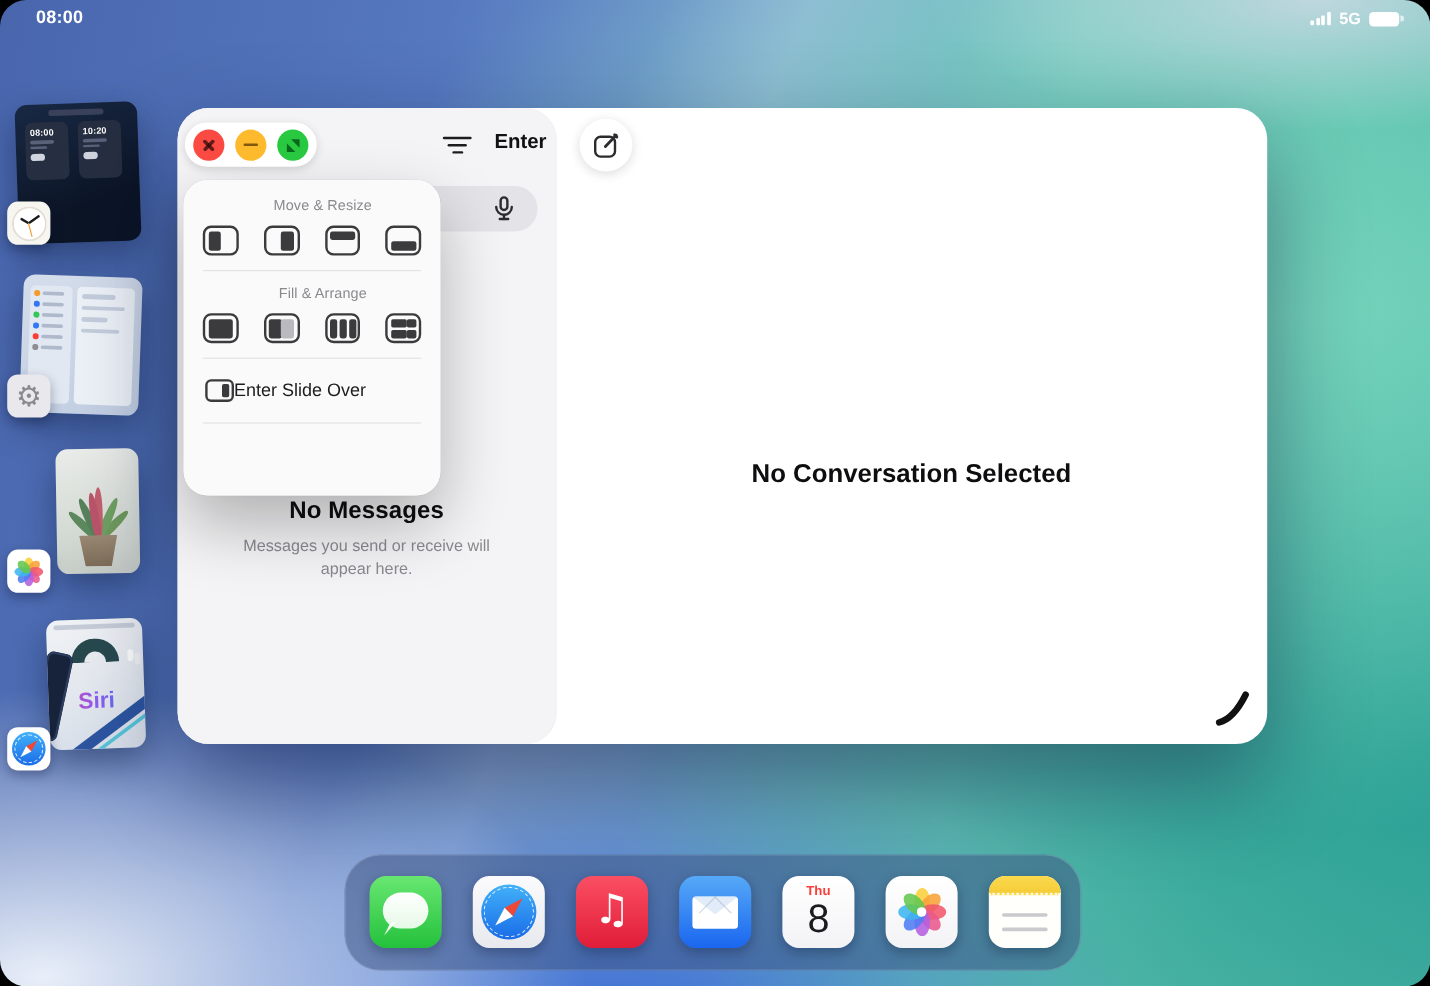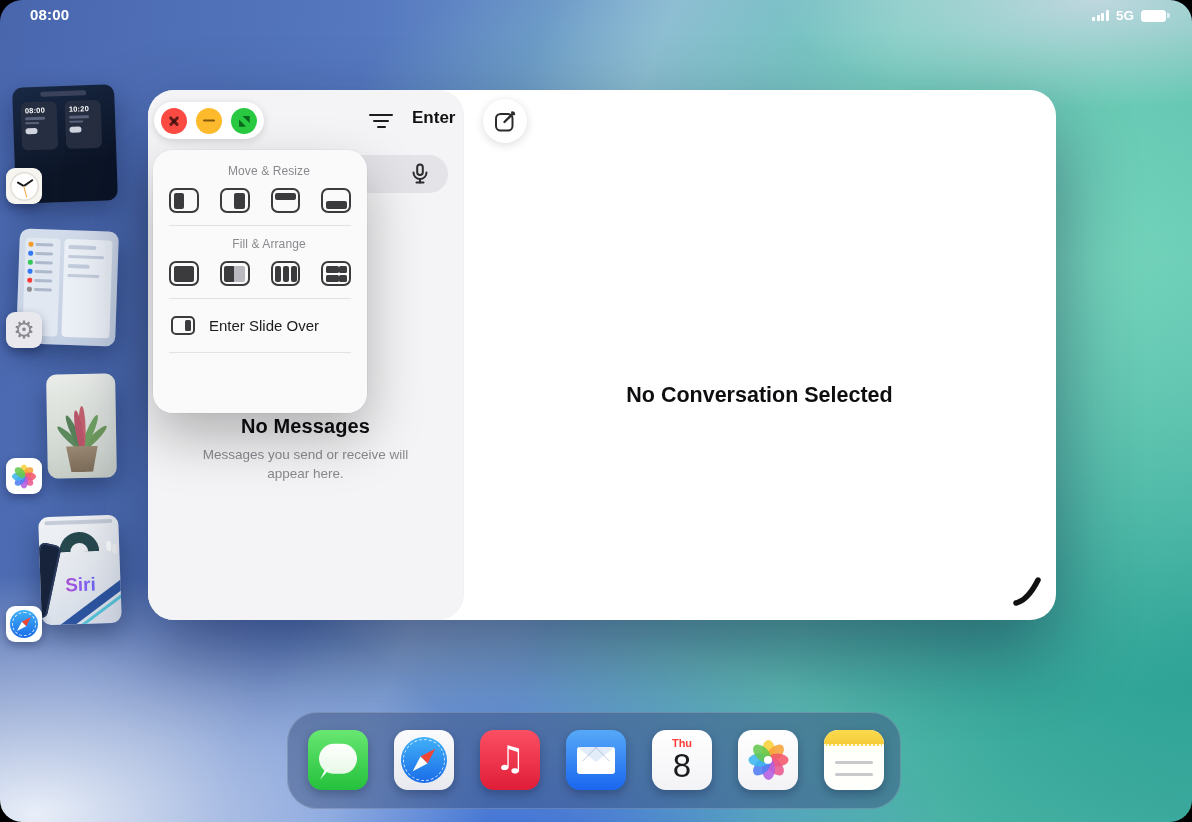--- a/index.html
+++ b/index.html
@@ -138,21 +138,21 @@
   .tl-bottom b { left:2.5px; right:2.5px; bottom:2.5px; height:38%; }
   .tl-fill b { inset:2.5px; }
   .tl-split .bl { left:2.5px; top:2.5px; bottom:2.5px; width:42%; background:#3b3b3d; }
   .tl-split .br { right:2.5px; top:2.5px; bottom:2.5px; width:42%; background:#b9b9bf; }
   .tl-cols b { top:2.5px; bottom:2.5px; width:5.5px; }
   .tl-cols .c1{left:2.5px} .tl-cols .c2{left:10.5px} .tl-cols .c3{left:18.5px}
   .tl-grid b { border-radius:1.5px; }
   .tl-grid .g1{left:2.5px; top:2.5px; width:13px; height:7px;} .tl-grid .g2{right:2.5px; top:2.5px; width:8px; height:7px;}
   .tl-grid .g3{left:2.5px; bottom:2.5px; width:13px; height:7px;} .tl-grid .g4{right:2.5px; bottom:2.5px; width:8px; height:7px;}
   .pop-div { height:1px; background:#e3e3e5; margin:0 16px 11px; }
-  .pop-item { display:flex; align-items:center; gap:14px; padding:6px 18px 17px; }
+  .pop-item { display:flex; align-items:center; padding:6px 18px 17px; }
   .pop-item .lbl { font-size:15px; color:#1c1c1e; }
   .so-icon { position:relative; width:24px; height:19px; border:2.2px solid #3b3b3d; border-radius:5px; }
   .so-icon b { position:absolute; right:2px; top:2px; bottom:2px; width:6px; background:#3b3b3d; border-radius:1.5px; }
   .aw-icon { position:relative; width:23px; height:19px; }
   .aw-icon .back { position:absolute; right:0; top:0; width:17px; height:13px; border:2px solid #3b3b3d; border-radius:4px; }
   .aw-icon .front { position:absolute; left:0; bottom:0; width:17px; height:13px; border:2px solid #3b3b3d; border-radius:4px; background:#fafafa; }
   .aw-icon .front::before,.aw-icon .front::after { content:""; position:absolute; left:50%; top:50%; background:#3b3b3d; border-radius:1px; }
   .aw-icon .front::before { width:7px; height:1.8px; transform:translate(-50%,-50%); }
   .aw-icon .front::after { width:1.8px; height:7px; transform:translate(-50%,-50%); }
 

